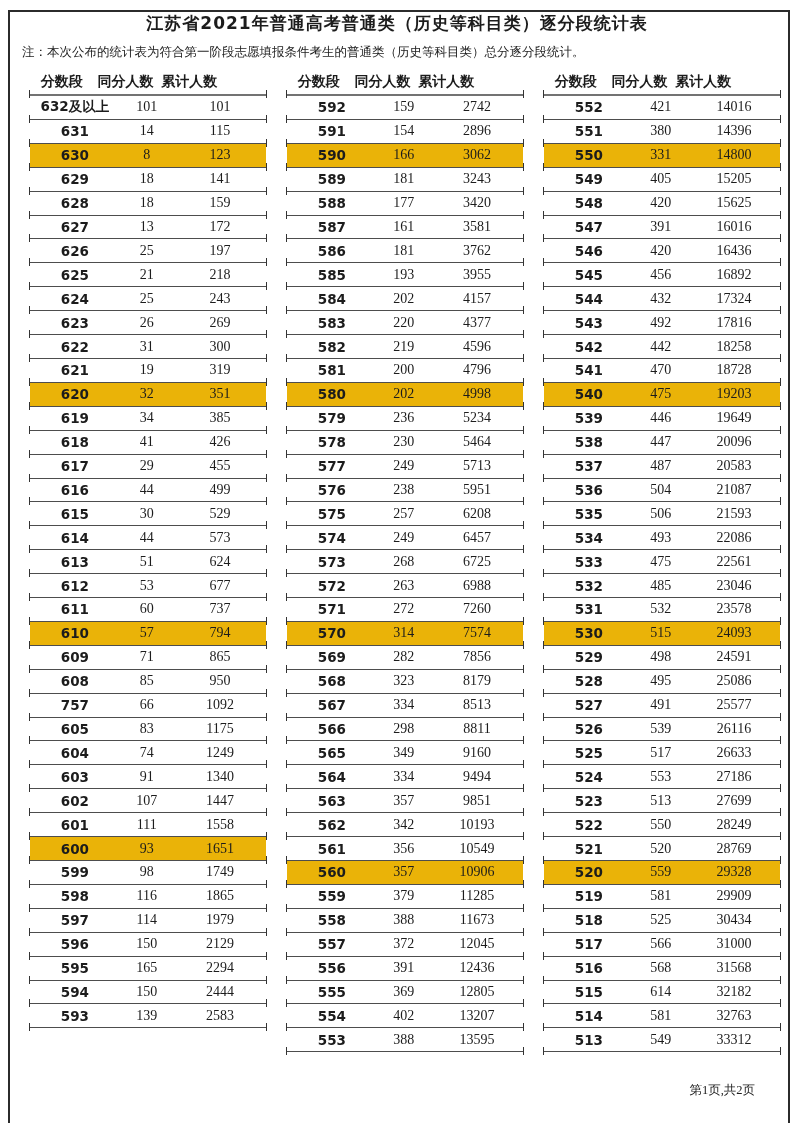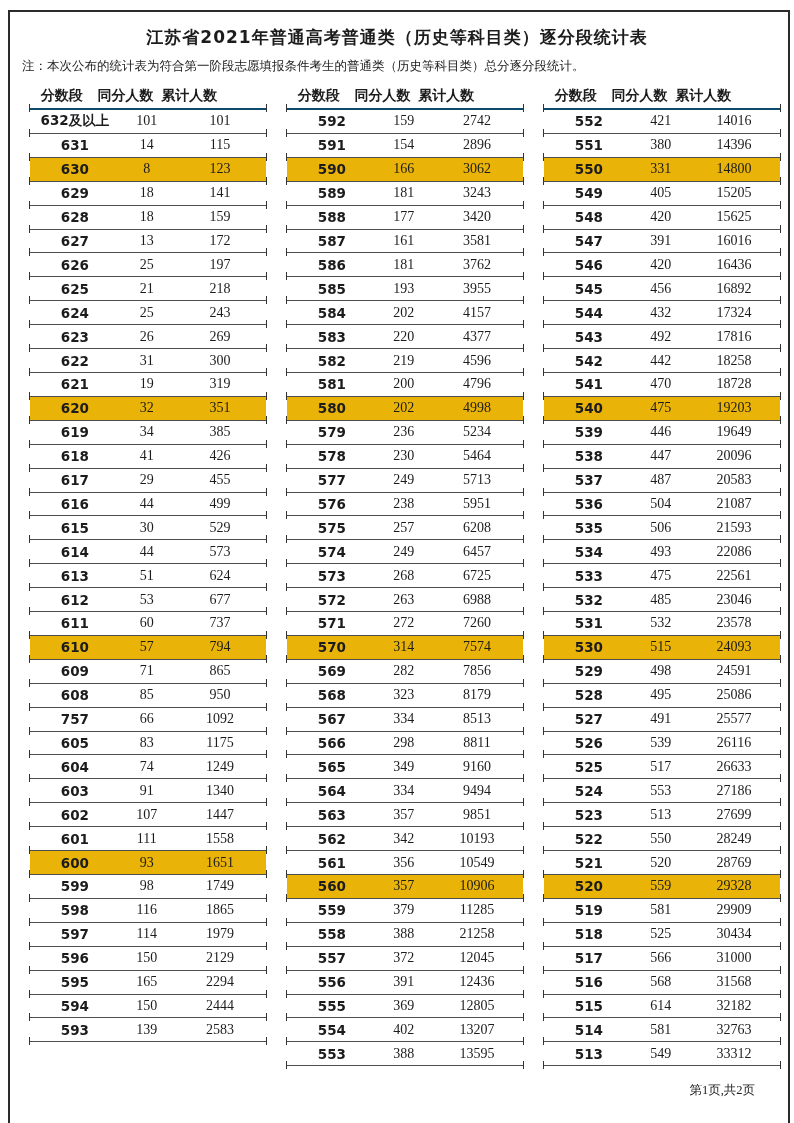--- a/index.html
+++ b/index.html
@@ -10,21 +10,21 @@
     overflow:hidden;
     font-family:"DejaVu Sans","Liberation Sans",sans-serif;
     color:#1c1c1c;
   }
   .frame{
     position:absolute;
     left:8px;top:10px;right:4px;bottom:-6px;
     border:2px solid #2b2b2b;
     box-sizing:border-box;
   }
-  .content{position:relative;padding-top:14px;}
+  .content{position:relative;}
   .doc-title{
     text-align:center;
     font-size:17px;
     font-weight:bold;
     letter-spacing:1px;
     margin:12px 0 0 0;
   }
   .doc-note{
     font-size:12.5px;
     margin:9px 0 0 22px;
@@ -33,21 +33,21 @@
     display:flex;
     gap:21px;
     margin:9px 14px 0 30px;
   }
   .subtable{flex:1;min-width:0;}
   .thead{
     position:relative;
     display:flex;
     height:24px;
     align-items:center;
-    border-bottom:2px solid #0c4a6e;
+    border-bottom:2px solid #737373;
     font-weight:bold;
     font-size:14px;
   }
   .thead span{width:27%;text-align:center;white-space:nowrap;}
   .thead::before,.thead::after,
   .trow::before,.trow::after{
     content:"";
     position:absolute;
     bottom:-4px;
     width:1px;height:8px;
@@ -465,21 +465,21 @@
               <span class="cell c2">10906</span>
             </div>
             <div class="trow">
               <span class="cell c0">559</span>
               <span class="cell c1">379</span>
               <span class="cell c2">11285</span>
             </div>
             <div class="trow">
               <span class="cell c0">558</span>
               <span class="cell c1">388</span>
-              <span class="cell c2">21258</span>
+              <span class="cell c2">11673</span>
             </div>
             <div class="trow">
               <span class="cell c0">557</span>
               <span class="cell c1">372</span>
               <span class="cell c2">12045</span>
             </div>
             <div class="trow">
               <span class="cell c0">556</span>
               <span class="cell c1">391</span>
               <span class="cell c2">12436</span>

